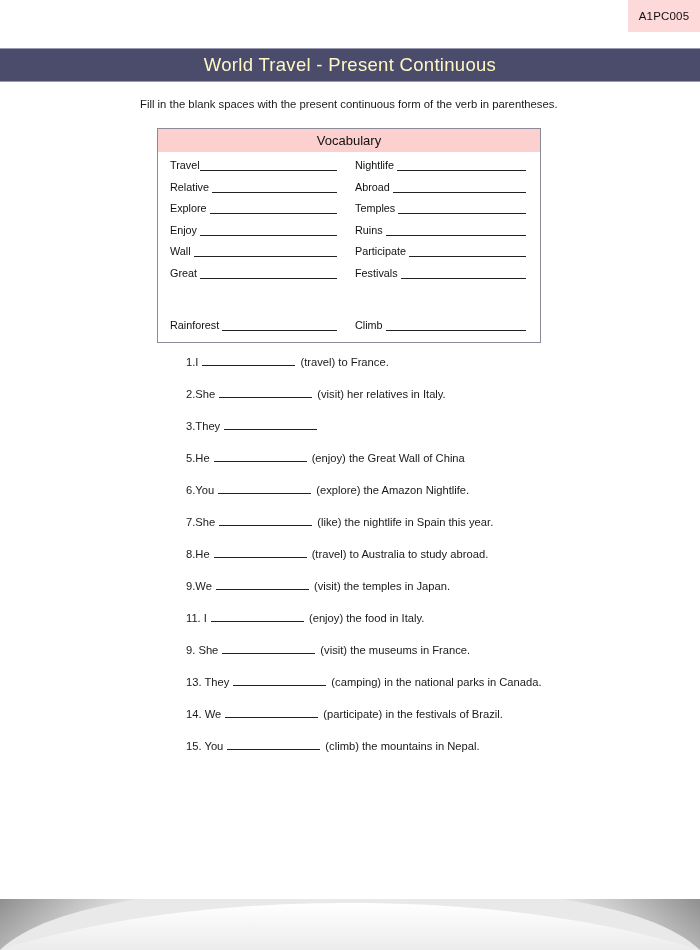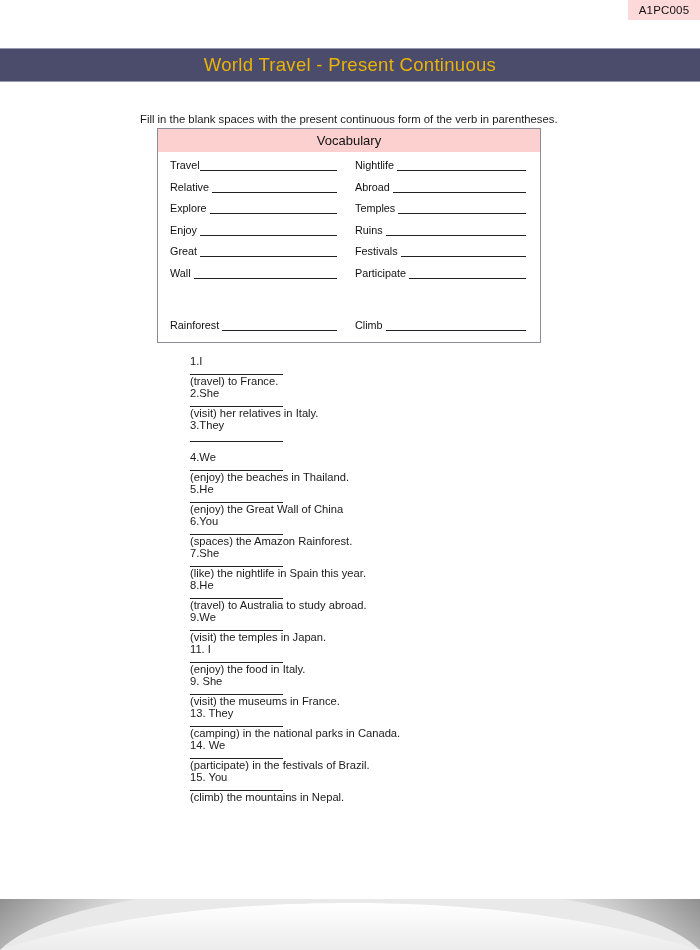--- a/index.html
+++ b/index.html
@@ -21,21 +21,21 @@
     top: 0;
     left: 0;
     width: 700px;
     height: 24px;
   }
   .code-badge {
     position: absolute;
     top: 0;
     right: 0;
     width: 72px;
-    height: 20px;
+    height: 32px;
     background: #fdd9d9;
     color: #111111;
     font-size: 11.5px;
     display: flex;
     align-items: center;
     justify-content: center;
     letter-spacing: 0.2px;
   }
 
   
@@ -47,29 +47,29 @@
     height: 34px;
     background: #4b4b6b;
     border-top: 1px solid #9a9ab0;
     border-bottom: 1px solid #9a9ab0;
     box-sizing: border-box;
     display: flex;
     align-items: center;
     justify-content: center;
   }
   .title-text {
-    color: #eab308;
+    color: #fef9c3;
     font-size: 18.5px;
     letter-spacing: 0.3px;
   }
 
   
   .instructions {
     position: absolute;
-    top: 113px;
+    top: 98px;
     left: 140px;
     font-size: 11.3px;
     color: #1a1a1a;
   }
 
   
   .vocab-box {
     position: absolute;
     top: 128px;
     left: 157px;
@@ -129,21 +129,20 @@
     left: 186px;
     width: 470px;
   }
   .question-row {
     display: flex;
     align-items: baseline;
     height: 32px;
     font-size: 11.2px;
     color: #1a1a1a;
     white-space: nowrap;
-    flex-direction: column;
   }
   .q-lead { }
   .q-blank {
     display: inline-block;
     width: 93px;
     border-bottom: 1.3px solid #222222;
     height: 10px;
     margin: 0 5px 0 4px;
   }
   .q-tail { }
@@ -216,42 +215,42 @@
         <span class="vocab-fill"></span>
       </div>
       <div class="vocab-cell right">
         <span class="vocab-word">Ruins</span>
         <span class="vocab-fill"></span>
       </div>
     </div>
 
     <div class="vocab-row">
       <div class="vocab-cell left">
+        <span class="vocab-word">Wall</span>
+        <span class="vocab-fill"></span>
+      </div>
+      <div class="vocab-cell right">
+        <span class="vocab-word">Participate</span>
+        <span class="vocab-fill"></span>
+      </div>
+    </div>
+
+    <div class="vocab-row">
+      <div class="vocab-cell left">
         <span class="vocab-word">Great</span>
         <span class="vocab-fill"></span>
       </div>
       <div class="vocab-cell right">
         <span class="vocab-word">Festivals</span>
         <span class="vocab-fill"></span>
       </div>
     </div>
 
     <div class="vocab-row">
       <div class="vocab-cell left">
-        <span class="vocab-word">Wall</span>
-        <span class="vocab-fill"></span>
-      </div>
-      <div class="vocab-cell right">
-        <span class="vocab-word">Participate</span>
-        <span class="vocab-fill"></span>
-      </div>
-    </div>
-
-    <div class="vocab-row">
-      <div class="vocab-cell left">
         <span class="vocab-word">Rainforest</span>
         <span class="vocab-fill"></span>
       </div>
       <div class="vocab-cell right">
         <span class="vocab-word">Climb</span>
         <span class="vocab-fill"></span>
       </div>
     </div>
 
   </div>
@@ -269,36 +268,31 @@
     <span class="q-lead">2.She</span>
     <span class="q-blank"></span>
     <span class="q-tail">(visit) her relatives in Italy.</span>
   </div>
 
   <div class="question-row">
     <span class="q-lead">3.They</span>
     <span class="q-blank"></span>
   </div>
 
-  <div class="question-row">
-    <span class="q-lead">4.We</span>
-    <span class="q-blank"></span>
-    <span class="q-tail">(enjoy) the beaches in Thailand.</span>
-  </div>
 
   <div class="question-row">
     <span class="q-lead">5.He</span>
     <span class="q-blank"></span>
     <span class="q-tail">(enjoy) the Great Wall of China</span>
   </div>
 
   <div class="question-row">
     <span class="q-lead">6.You</span>
     <span class="q-blank"></span>
-    <span class="q-tail">(spaces) the Amazon Rainforest.</span>
+    <span class="q-tail">(explore) the Amazon Nightlife.</span>
   </div>
 
   <div class="question-row">
     <span class="q-lead">7.She</span>
     <span class="q-blank"></span>
     <span class="q-tail">(like) the nightlife in Spain this year.</span>
   </div>
 
   <div class="question-row">
     <span class="q-lead">8.He</span>

